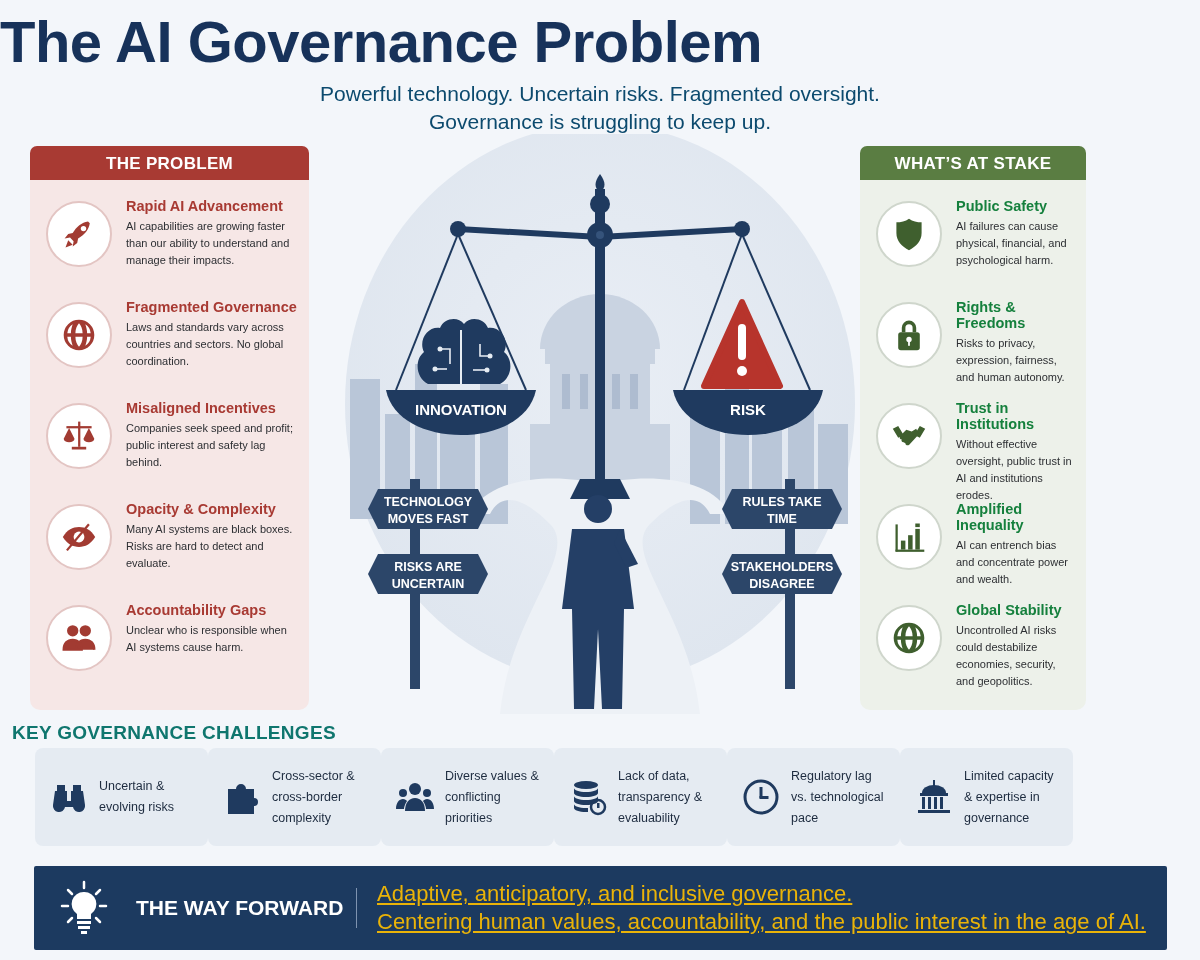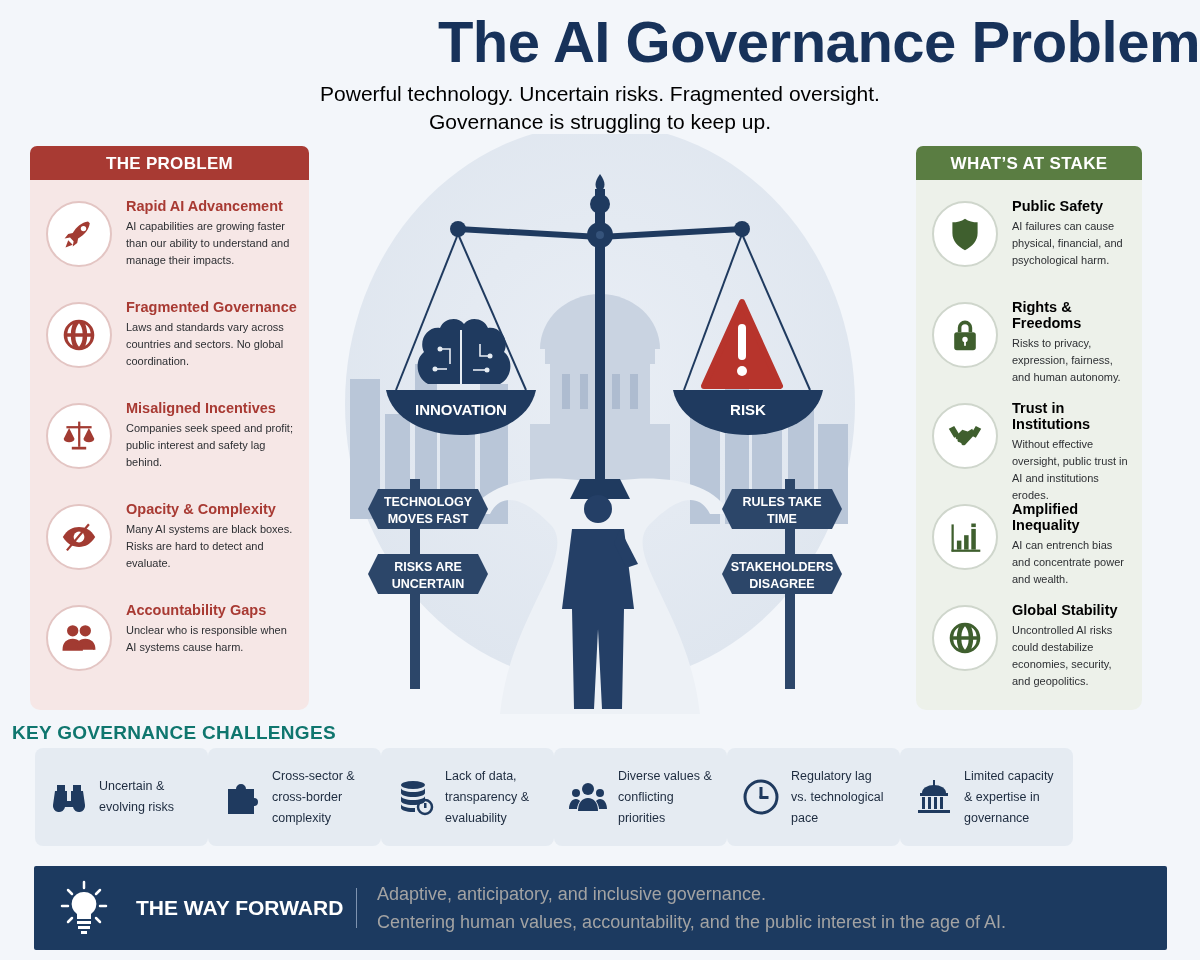--- a/index.html
+++ b/index.html
@@ -5,32 +5,32 @@
   * { box-sizing: border-box; margin: 0; padding: 0; }
   html, body { width: 1200px; height: 960px; overflow: hidden; }
   body {
     background: #f3f6fa;
     font-family: "Liberation Sans", sans-serif;
     color: #1d2b3f;
     position: relative;
   }
   .title {
     position: absolute; left: 0; top: 8px; width: 1200px;
-    text-align: right; font-size: 58px; font-weight: 700;
+    text-align: left; font-size: 58px; font-weight: 700;
     color: #17325a; letter-spacing: -0.5px;
   }
   .subtitle {
     position: absolute; left: 0; top: 80px; width: 1200px;
-    text-align: center; font-size: 21px; color: #000000; line-height: 28px;
+    text-align: center; font-size: 21px; color: #0c4a6e; line-height: 28px;
   }
 
   
   .panel { position: absolute; top: 146px; width: 279px; }
   .panel.left { left: 30px; }
-  .panel.right { left: 916px; width: 226px; }
+  .panel.right { left: 860px; width: 226px; }
   .panel-header {
     height: 36px; border-radius: 7px 7px 0 0;
     color: #fff; font-weight: 700; font-size: 17px;
     display: flex; align-items: center; justify-content: center;
     letter-spacing: 0.3px;
   }
   .left .panel-header { background: #a83a33; }
   .right .panel-header { background: #5a7d42; }
   .panel-body {
     border-radius: 0 0 10px 10px; padding: 18px 10px 28px 16px;
@@ -44,21 +44,21 @@
     background: #fff; flex-shrink: 0; margin-right: 14px; margin-top: 3px;
     display: flex; align-items: center; justify-content: center;
   }
   .left .item-icon { border: 2px solid #e3c5c3; }
   .right .item-icon { border: 2px solid #cfd6cc; }
   .item-icon svg { width: 36px; height: 36px; }
   .left .item-icon svg { fill: #a23b32; }
   .right .item-icon svg { fill: #3f5f2e; }
   .item-title { font-weight: 700; font-size: 14.5px; margin-bottom: 4px; }
   .left .item-title { color: #a83a33; }
-  .right .item-title { color: #000000; }
+  .right .item-title { color: #15803d; }
   .item-desc { font-size: 11px; line-height: 17px; color: #2d2f33; }
 
   
   .scene {
     position: absolute; left: 340px; top: 134px; width: 520px; height: 580px;
   }
   .scene svg { width: 100%; height: 100%; }
 
   .challenges-title {
     position: absolute; top: 722px; left: 12px; width: 1200px;
@@ -79,21 +79,21 @@
   .footer {
     position: absolute; top: 866px; left: 34px; width: 1133px; height: 84px;
     background: #1c3a60; border-radius: 2px; display: flex; align-items: center;
   }
   .footer-icon { width: 60px; height: 60px; margin-left: 20px; }
   .footer-icon svg { width: 60px; height: 60px; }
   .footer-title {
     color: #fff; font-weight: 700; font-size: 21px; margin-left: 22px; width: 210px;
   }
   .footer-divider { width: 1px; height: 40px; background: #7e93b0; margin: 0 20px 0 10px; }
-  .footer-text { color: #a3a3a3; font-size: 18px; line-height: 28px; }
+  .footer-text { color: #eab308; font-size: 22px; line-height: 28px; text-decoration: underline; }
 </style>
 </head>
 <body>
 
 <div class="title">The AI Governance Problem</div>
 <div class="subtitle">
   <div>Powerful technology. Uncertain risks. Fragmented oversight.</div>
   <div>Governance is struggling to keep up.</div>
 </div>
 
@@ -358,39 +358,39 @@
     <div class="challenge-label">Uncertain &amp; evolving risks</div>
   </div>
   <div class="challenge">
     <svg viewBox="0 0 40 40">
         <path d="M6 12h8a5 5 0 1110 0h8v9a4 4 0 110 8v8H6z"></path>
       </svg>
     <div class="challenge-label">Cross-sector &amp; cross-border complexity</div>
   </div>
   <div class="challenge">
     <svg viewBox="0 0 40 40">
+        <circle cx="20" cy="12" r="6"></circle>
+        <circle cx="8" cy="16" r="4"></circle>
+        <circle cx="32" cy="16" r="4"></circle>
+        <path d="M10 34c0-8 4-13 10-13s10 5 10 13z"></path>
+        <path d="M1 32c0-6 3-10 7-10 2 0 3 1 4 2-2 3-3 6-3 8z"></path>
+        <path d="M39 32c0-6-3-10-7-10-2 0-3 1-4 2 2 3 3 6 3 8z"></path>
+      </svg>
+    <div class="challenge-label">Diverse values &amp; conflicting priorities</div>
+  </div>
+  <div class="challenge">
+    <svg viewBox="0 0 40 40">
         <ellipse cx="18" cy="8" rx="12" ry="4"></ellipse>
         <path d="M6 11c0 2 5 4 12 4s12-2 12-4v5c0 2-5 4-12 4S6 18 6 16z"></path>
         <path d="M6 19c0 2 5 4 12 4s12-2 12-4v5c0 2-5 4-12 4S6 26 6 24z"></path>
         <path d="M6 27c0 2 5 4 12 4h2v4h-2c-7 0-12-2-12-4z"></path>
         <circle cx="30" cy="30" r="7" fill="none" stroke="#1f3a5f" stroke-width="2.5"></circle>
         <rect x="29" y="26" width="2.5" height="5"></rect>
       </svg>
     <div class="challenge-label">Lack of data, transparency &amp; evaluability</div>
-  </div>
-  <div class="challenge">
-    <svg viewBox="0 0 40 40">
-        <circle cx="20" cy="12" r="6"></circle>
-        <circle cx="8" cy="16" r="4"></circle>
-        <circle cx="32" cy="16" r="4"></circle>
-        <path d="M10 34c0-8 4-13 10-13s10 5 10 13z"></path>
-        <path d="M1 32c0-6 3-10 7-10 2 0 3 1 4 2-2 3-3 6-3 8z"></path>
-        <path d="M39 32c0-6-3-10-7-10-2 0-3 1-4 2 2 3 3 6 3 8z"></path>
-      </svg>
-    <div class="challenge-label">Diverse values &amp; conflicting priorities</div>
   </div>
   <div class="challenge">
     <svg viewBox="0 0 40 40">
         <circle cx="20" cy="20" r="16" fill="none" stroke="#1f3a5f" stroke-width="3"></circle>
         <rect x="18.5" y="10" width="3" height="11"></rect>
         <rect x="18.5" y="19" width="9" height="3"></rect>
       </svg>
     <div class="challenge-label">Regulatory lag vs. technological pace</div>
   </div>
   <div class="challenge">

